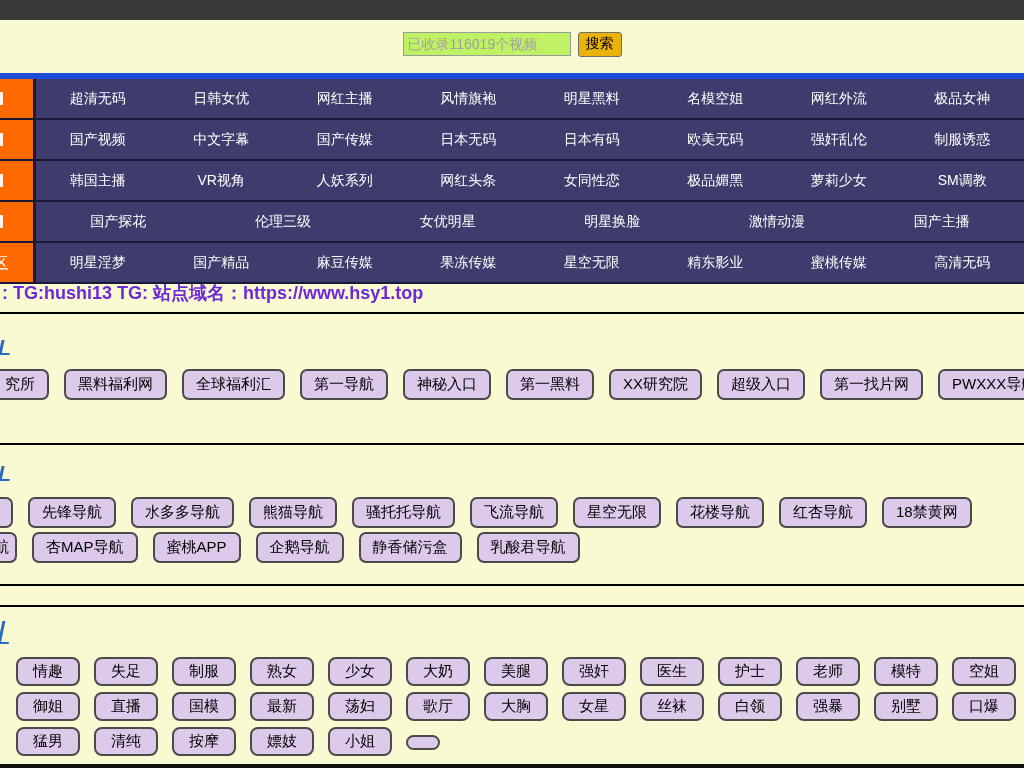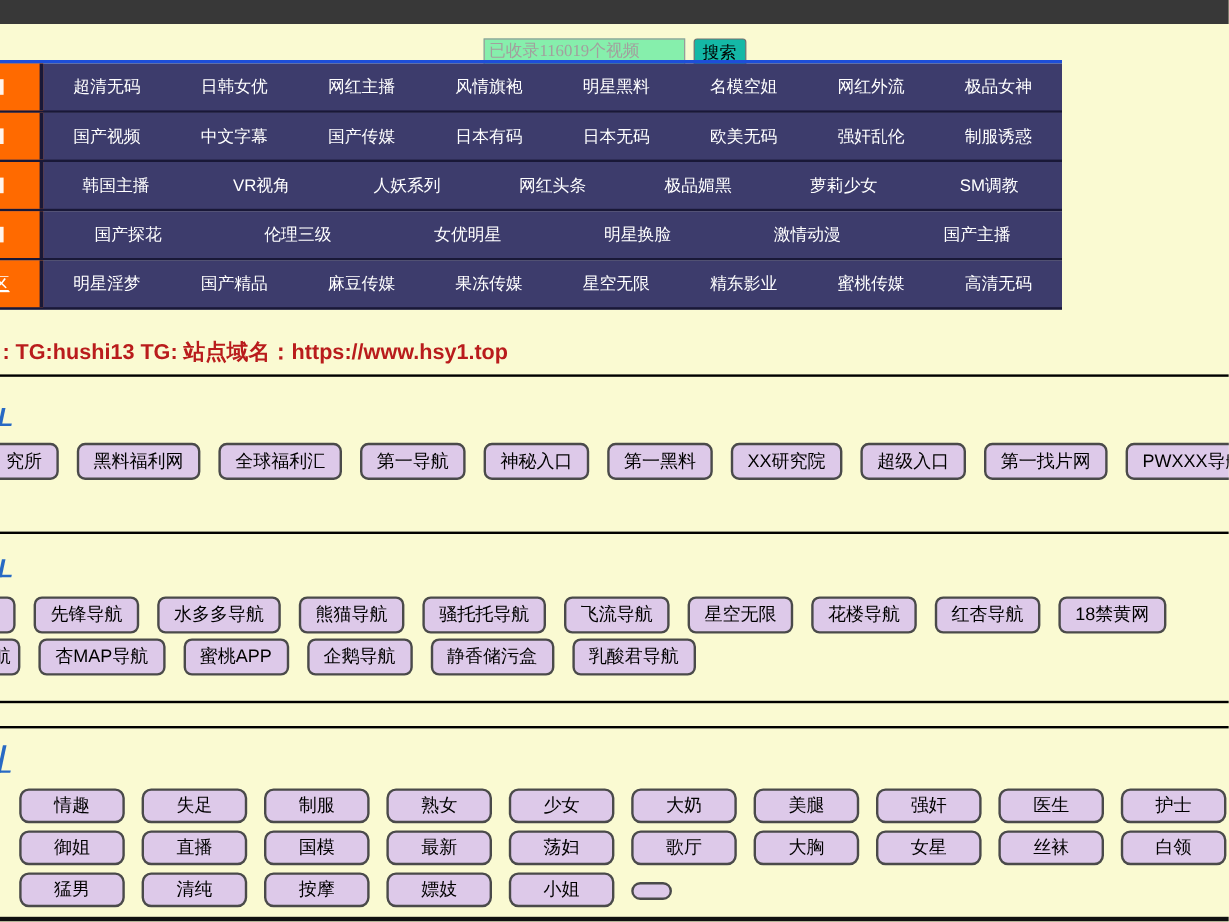--- a/index.html
+++ b/index.html
@@ -5,46 +5,46 @@
   html,body{margin:0;padding:0}
   body{
     width:1024px;height:768px;position:relative;overflow:hidden;
     background:#fafad2;
     font-family:"Liberation Sans",sans-serif;
   }
   
   .topbar{position:absolute;top:0;left:0;width:1024px;height:20px;background:#383838}
   
   .searchrow{position:absolute;top:31px;left:0;width:1024px;height:26px;display:flex;justify-content:center;align-items:center}
-  .searchinput{width:158px;height:22px;border:1px solid #9a9a9a;background:#86efac;font-size:14px;padding:0 4px;box-sizing:content-box;font-family:Liberation Serif, serif}
+  .searchinput{width:158px;height:22px;border:1px solid #9a9a9a;background:#bef264;font-size:14px;padding:0 4px;box-sizing:content-box;font-family:Liberation Sans, sans-serif}
   .searchinput::placeholder{color:#a2a09e}
-  .searchbtn{margin-left:7px;height:25px;padding:1px 7px;background:#14b8a6;border:1px solid #6f6f6f;border-radius:3px;font-size:14px;color:#000;cursor:pointer;font-family:"Liberation Sans",sans-serif}
-  
-  .grid{position:absolute;top:50px;left:0;width:885px;border-top:3px solid #1d4ed8}
+  .searchbtn{margin-left:7px;height:25px;padding:1px 7px;background:#eab308;border:1px solid #6f6f6f;border-radius:3px;font-size:14px;color:#000;cursor:pointer;font-family:"Liberation Sans",sans-serif}
+  
+  .grid{position:absolute;top:73px;left:0;width:1024px;border-top:6px solid #1d4ed8}
   .grow{display:flex;height:39px;border-bottom:2px solid #191837;background:#3d3c6c}
   .gside{width:33px;flex-shrink:0;background:#ff6a00;border-right:3px solid #191837;position:relative;cursor:pointer}
   .gside.tick::before{content:"";position:absolute;left:0;top:13px;width:3px;height:13px;background:rgba(255,255,255,.92)}
   .gside-label{position:absolute;left:-7px;top:50%;transform:translateY(-50%);color:#fff;font-size:15px;text-decoration:underline;white-space:nowrap}
   .glinks{flex:1;display:flex}
   .glink{flex:1;display:flex;align-items:center;justify-content:center;color:#fff;font-size:14px;text-decoration:none;cursor:pointer;white-space:nowrap}
   
-  .notice{position:absolute;top:281px;left:2px;font-size:18px;font-weight:bold;color:#b91c1c;white-space:nowrap}
+  .notice{position:absolute;top:281px;left:2px;font-size:18px;font-weight:bold;color:#6d28d9;white-space:nowrap}
   
   .rule{position:absolute;left:0;width:1024px;height:2px;background:#000}
   .bottombar{position:absolute;top:764px;left:0;width:1024px;height:4px;background:#101010}
   
   .hsliver{position:absolute;left:0;width:8px;border-left:3px solid #1c62c4;border-bottom:2px solid #1c62c4;transform:skewX(-12deg);opacity:.95}
   
   .btnrow{position:absolute;left:0;width:1100px;display:flex;gap:15px;align-items:flex-start}
   .pbtn{display:flex;align-items:center;justify-content:center;background:#ddc9e9;border:2px solid #4a4a4a;border-radius:7px;height:31px;padding:0 12px;font-size:15px;color:#000;cursor:pointer;white-space:nowrap;box-sizing:border-box;flex-shrink:0;font-family:"Liberation Sans",sans-serif}
   .promo-row > .pbtn:first-child{margin-left:-46px;width:95px;justify-content:flex-end;padding-right:12px}
   .nav-row-1 > .pbtn:first-child{margin-left:-57px;width:70px;padding:0}
   .nav-row-2 > .pbtn:first-child{margin-left:-58px;width:75px;justify-content:flex-end;padding-right:6px}
   .tags{gap:14px;padding-left:16px}
-  .tagbtn{height:29px;padding:0 27px;border-radius:8px}
+  .tagbtn{height:29px;padding:0 15px;border-radius:8px}
   .tags-row-3 > .pbtn:last-child{width:34px;height:15px;padding:0;margin-top:8px;border-radius:8px}
 </style>
 </head>
 <body>
 
 <div class="topbar"></div>
 
 <div class="searchrow">
   <input class="searchinput" type="text" placeholder="已收录116019个视频" style="">
   <button class="searchbtn">搜索</button>
@@ -67,36 +67,37 @@
       </div>
   </div>
   <div class="grow">
     <div class="gside tick">
         <span class="gside-label"></span>
       </div>
     <div class="glinks">
         <a class="glink">国产视频</a>
         <a class="glink">中文字幕</a>
         <a class="glink">国产传媒</a>
+        <a class="glink">日本无码</a>
         <a class="glink">日本有码</a>
-        <a class="glink">日本无码</a>
         <a class="glink">欧美无码</a>
         <a class="glink">强奸乱伦</a>
         <a class="glink">制服诱惑</a>
       </div>
   </div>
   <div class="grow">
     <div class="gside tick">
         <span class="gside-label"></span>
       </div>
     <div class="glinks">
         <a class="glink">韩国主播</a>
         <a class="glink">VR视角</a>
         <a class="glink">人妖系列</a>
         <a class="glink">网红头条</a>
+        <a class="glink">女同性恋</a>
         <a class="glink">极品媚黑</a>
         <a class="glink">萝莉少女</a>
         <a class="glink">SM调教</a>
       </div>
   </div>
   <div class="grow">
     <div class="gside tick">
         <span class="gside-label"></span>
       </div>
     <div class="glinks">

